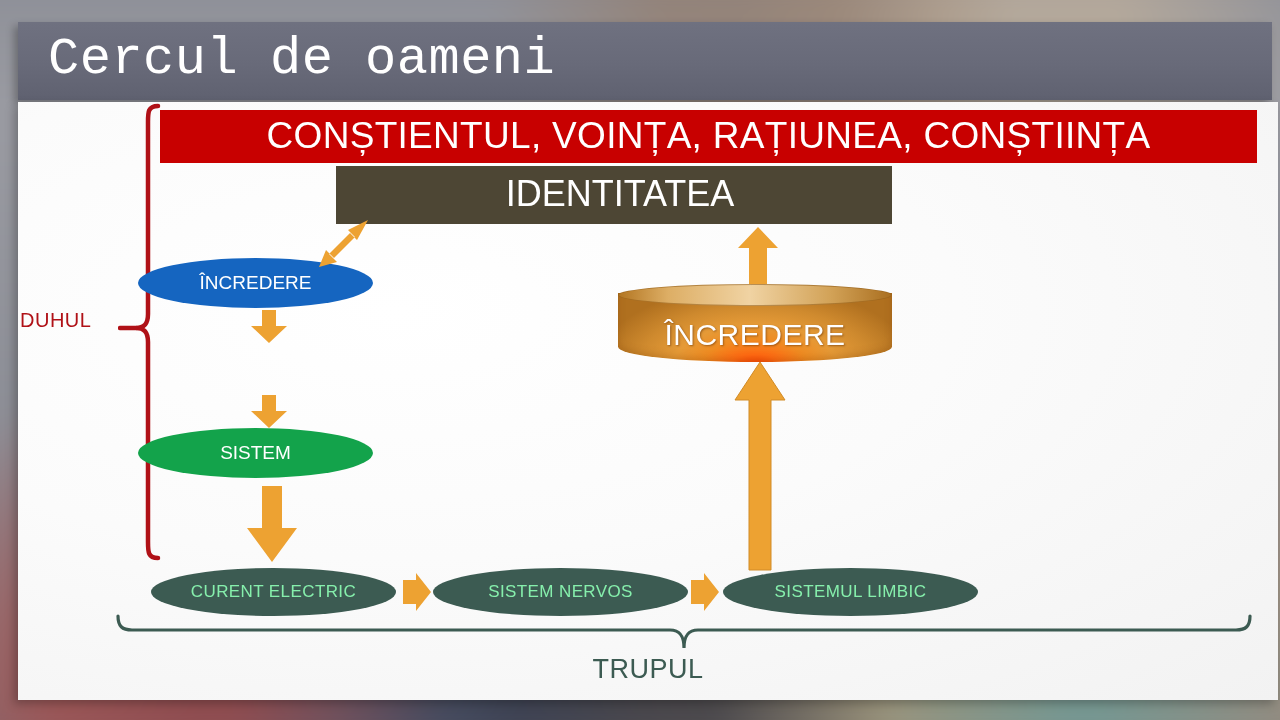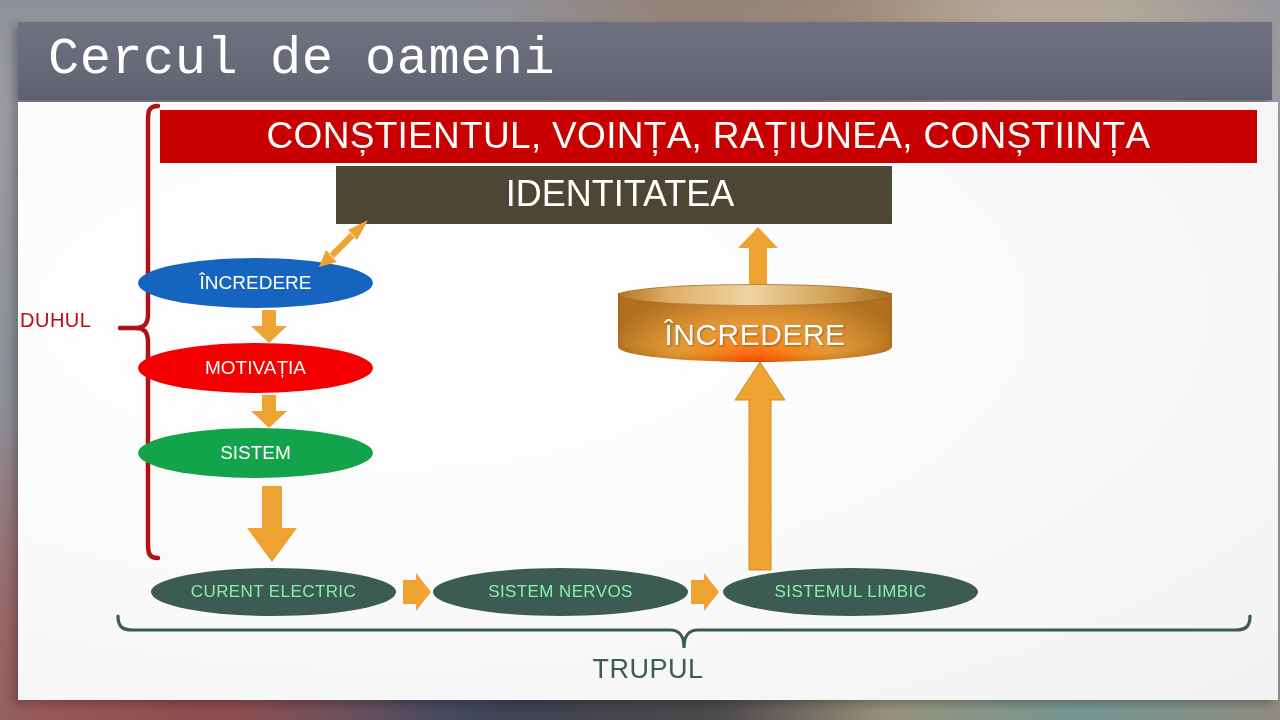--- a/index.html
+++ b/index.html
@@ -256,23 +256,20 @@
 
     <svg class="brace-spirit" viewBox="0 0 44 460">
       <path d="M40 4 C 30 4, 30 10, 30 20 L 30 212 C 30 222, 26 226, 18 226 C 26 226, 30 230, 30 240 L 30 440 C 30 450, 30 456, 40 456" fill="none" stroke="#b01117" stroke-width="4.5" stroke-linecap="round"></path>
       <line x1="18" y1="226" x2="2" y2="226" stroke="#b01117" stroke-width="4.5" stroke-linecap="round"></line>
     </svg>
     <div class="label-duhul">DUHUL</div>
 
     <div class="ellipse ell-incredere">
       <span>ÎNCREDERE</span>
     </div>
-    <div class="ellipse ell-motivatia">
-      <span>MOTIVAȚIA</span>
-    </div>
     <div class="ellipse ell-decizia">
       <span>SISTEM</span>
     </div>
 
     <svg class="arrow arr-down-1" viewBox="0 0 40 34">
       <path d="M13 0 H27 V16 H38 L20 33 L2 16 H13 Z" fill="#eda232"></path>
     </svg>
     <svg class="arrow arr-down-2" viewBox="0 0 40 34">
       <path d="M13 0 H27 V16 H38 L20 33 L2 16 H13 Z" fill="#eda232"></path>
     </svg>

